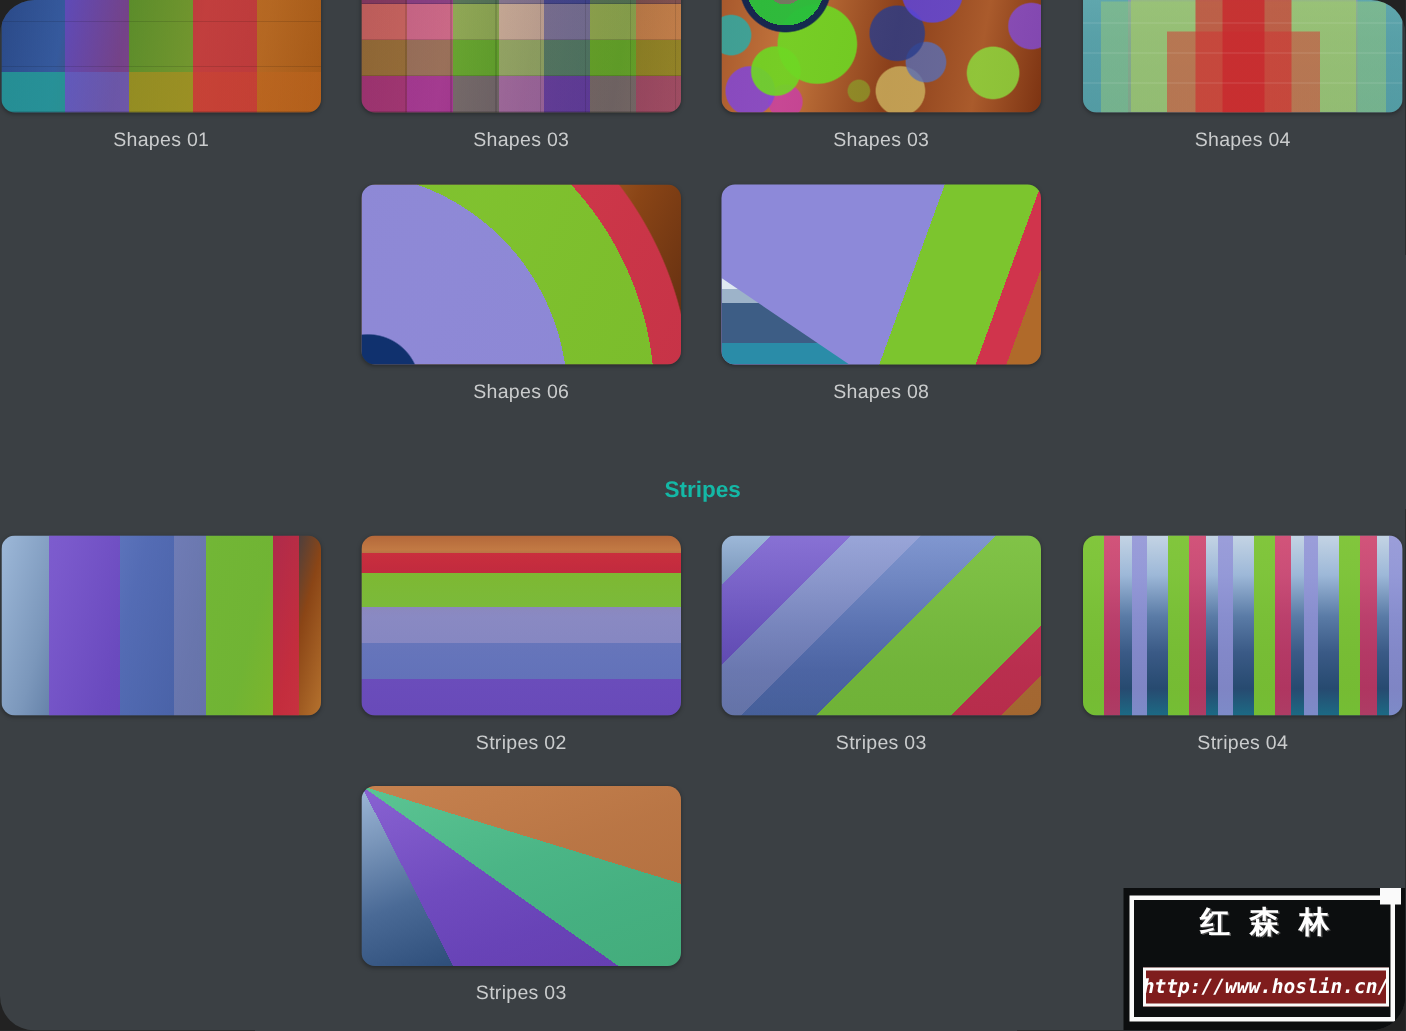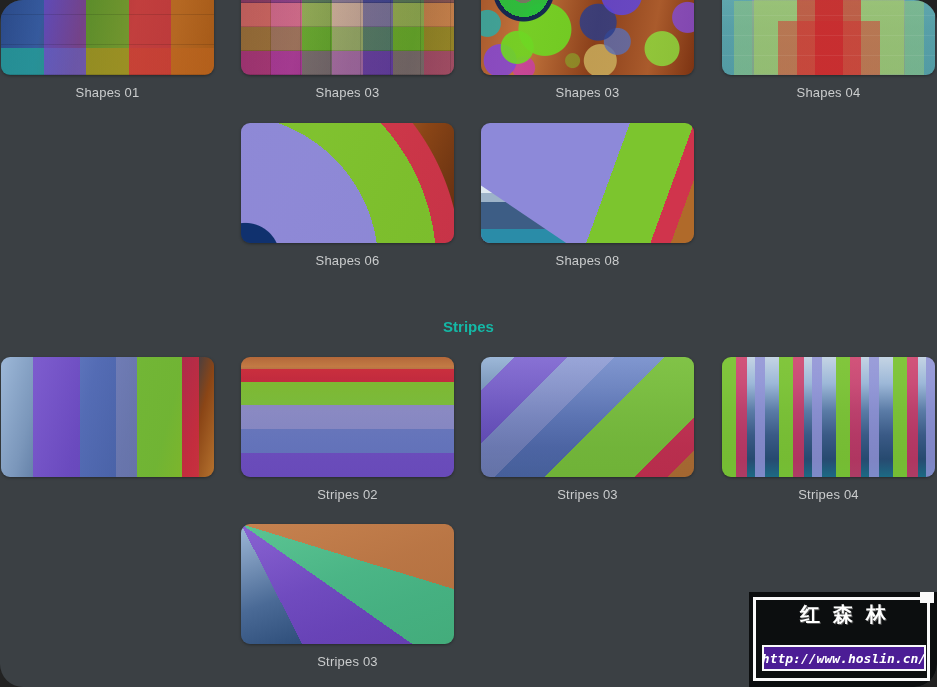--- a/index.html
+++ b/index.html
@@ -156,21 +156,21 @@
   .watermark{position:absolute;left:749px;top:592px;width:188px;height:95px;background:#0c0e0f;}
   .wm-frame{position:absolute;left:4px;top:5px;right:7px;bottom:6px;border:3px solid #fafafa;}
   .wm-notch{position:absolute;right:3px;top:0;width:14px;height:11px;background:#fafafa;}
   .wm-title{
     position:absolute;left:0;right:0;top:9px;text-align:center;color:#ffffff;
     font-size:20px;font-weight:700;letter-spacing:13px;text-indent:13px;
     text-shadow:1px 1px 0 #555;
   }
   .wm-urlbox{
     position:absolute;left:13px;top:53px;width:160px;height:22px;
-    border:2px solid #fafafa;background:#4c1d95;
+    border:2px solid #fafafa;background:#7f1d1d;
     display:flex;align-items:center;justify-content:center;
   }
   .wm-url{
     color:#ffffff;font-family:"DejaVu Sans Mono","Liberation Mono",monospace;
     font-style:italic;font-weight:700;font-size:13px;white-space:nowrap;
   }
 </style>
 </head>
 <body>
 

